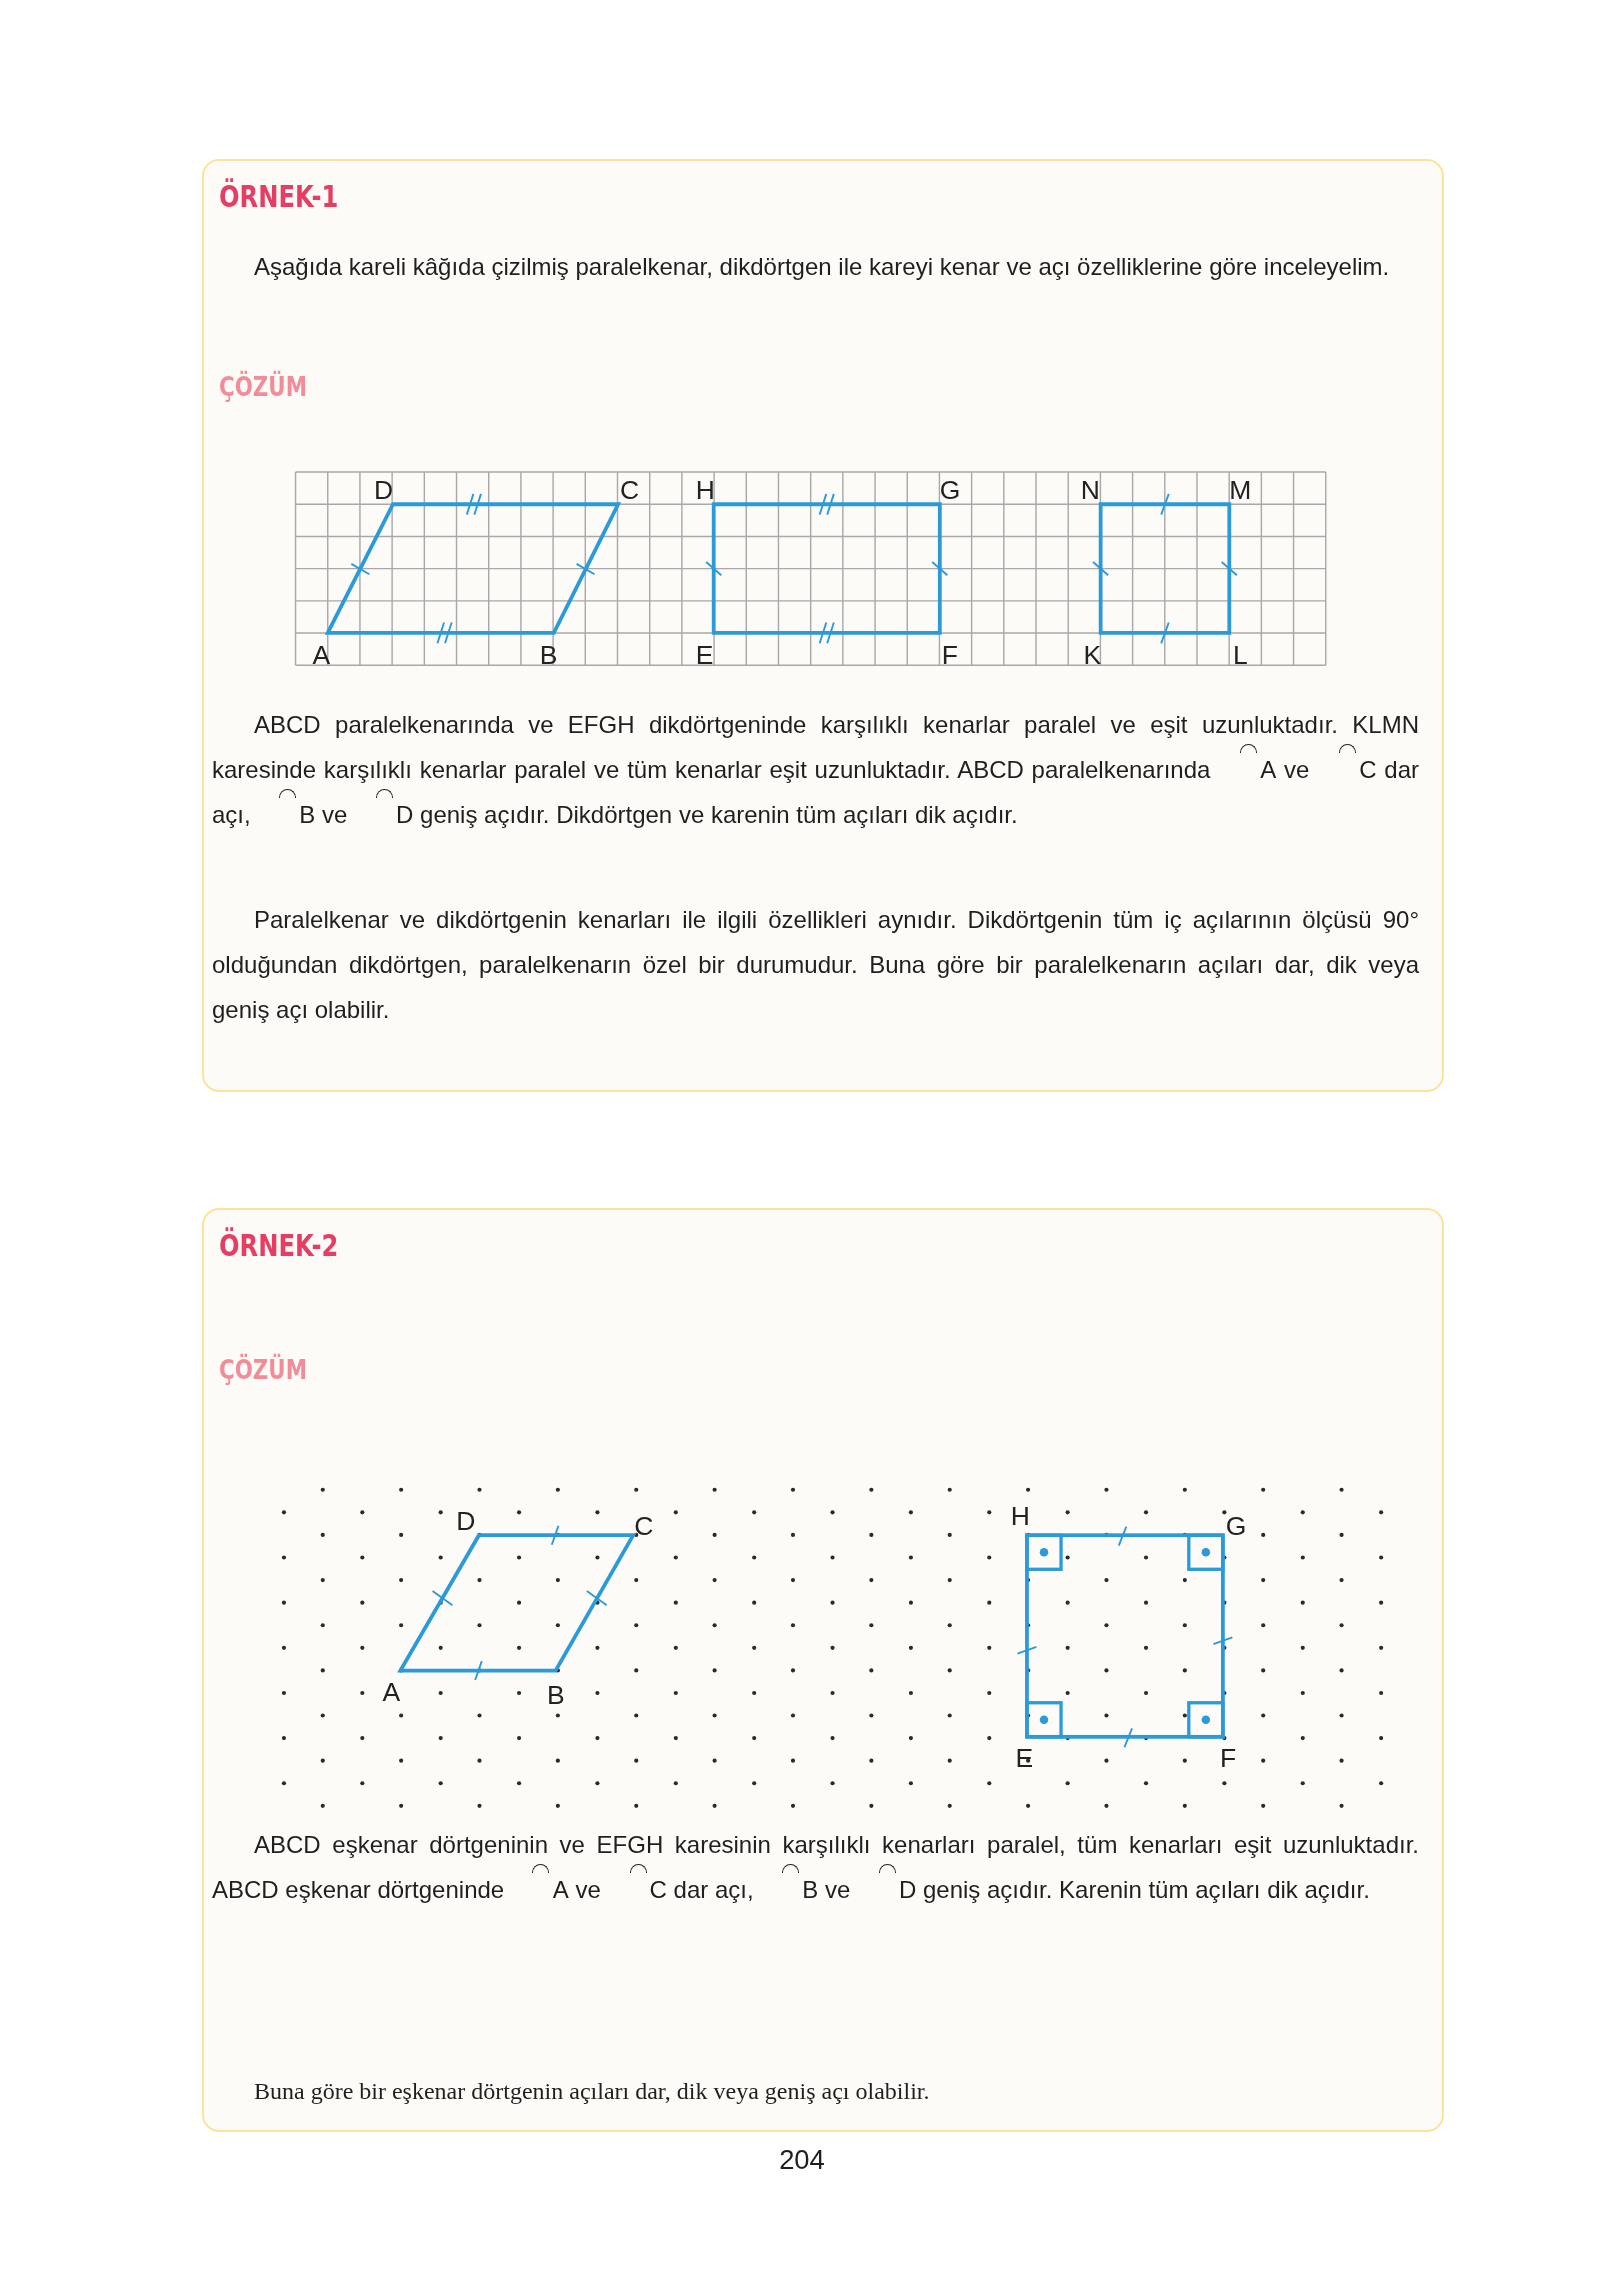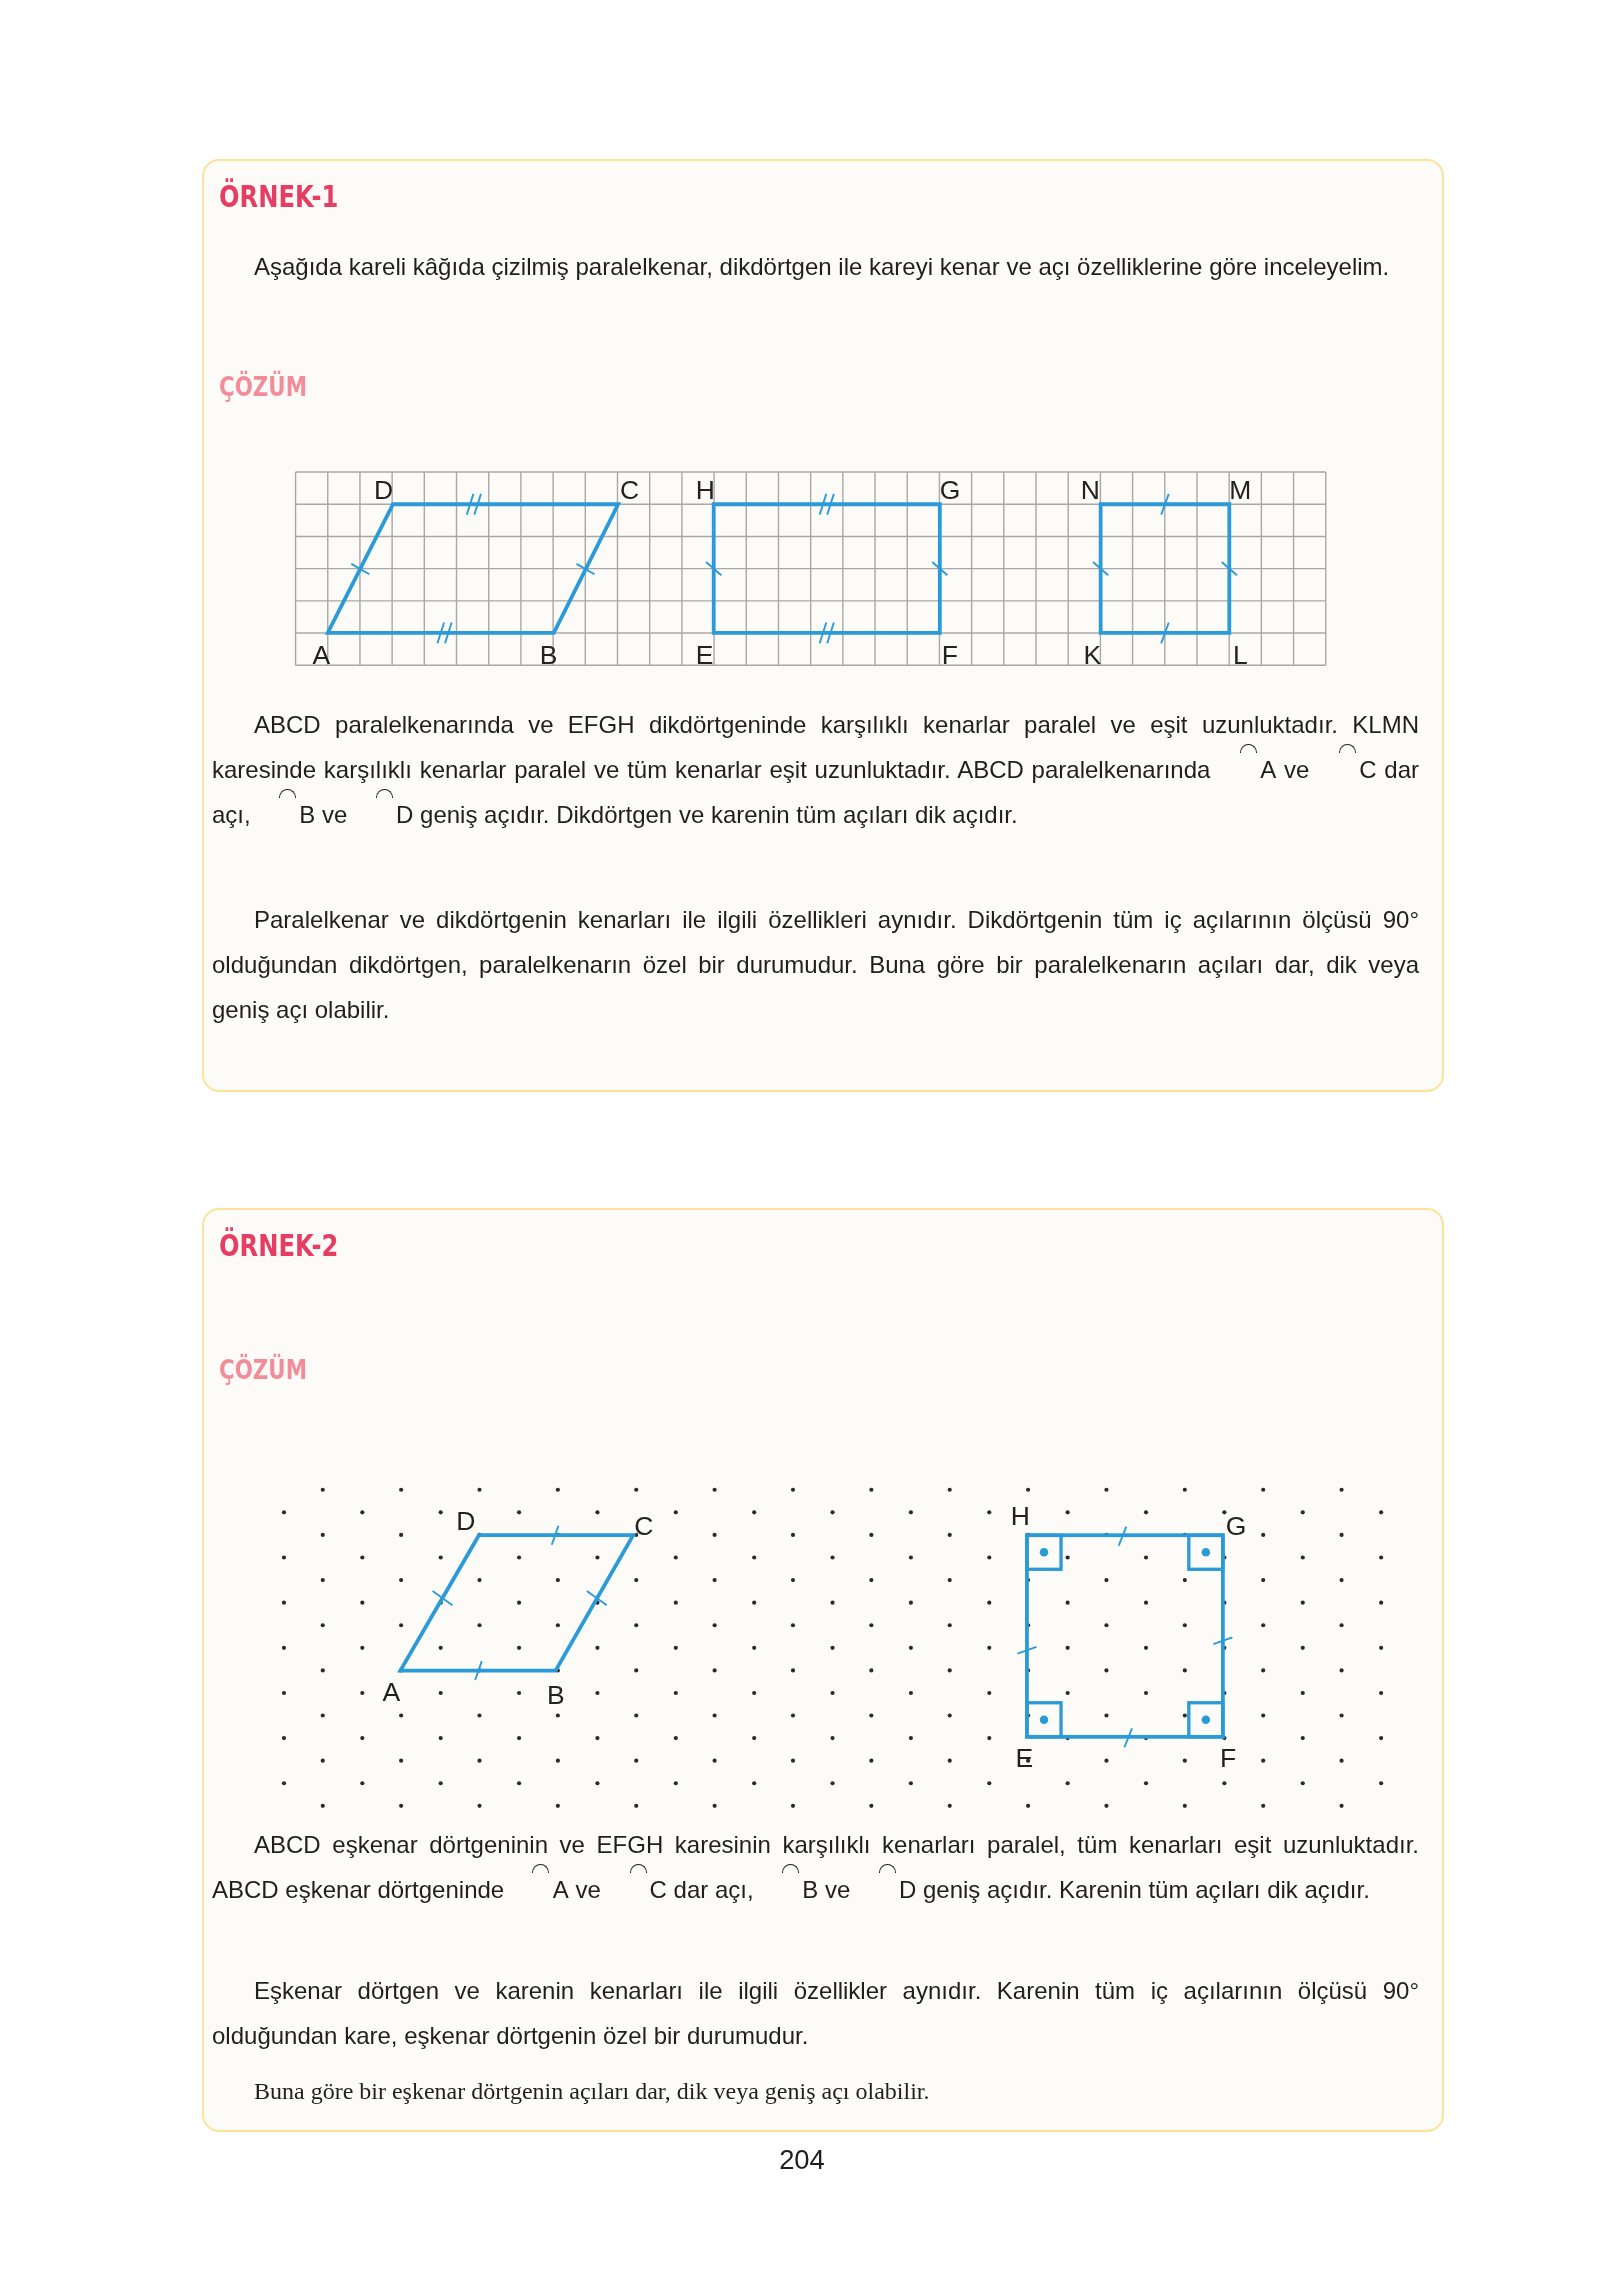--- a/index.html
+++ b/index.html
@@ -133,21 +133,20 @@
     <text x="1299" y="527">M</text>
     <text x="1142" y="527">N</text>
   </g>
 </svg>
 
 <div class="box" id="box2">
   <div class="title" style="top:17px;">ÖRNEK-2</div>
   <div class="solution" style="top:144px;">ÇÖZÜM</div>
 
   <p class="para" style="top:608px;"><span>ABCD eşkenar dörtgeninin ve EFGH karesinin karşılıklı kenarları paralel, tüm kenarları eşit uzunluktadır. ABCD eşkenar dörtgeninde </span><span class="hat">A</span><span> ve </span><span class="hat">C</span><span> dar açı, </span><span class="hat">B</span><span> ve </span><span class="hat">D</span><span> geniş açıdır. Karenin tüm açıları dik açıdır.</span></p>
-  <p class="para" style="top:754px;">Eşkenar dörtgen ve karenin kenarları ile ilgili özellikler aynıdır. Karenin tüm iç açılarının ölçüsü 90° olduğundan kare, eşkenar dörtgenin özel bir durumudur.</p>
   <p class="para" style="top:855px;font-family:Liberation Serif, serif;">Buna göre bir eşkenar dörtgenin açıları dar, dik veya geniş açı olabilir.</p>
 </div>
 
 <svg style="left:0;top:0;" width="1610" height="1893" viewBox="0 0 1701 2000">
   <g id="dots" fill="#2a2a2a">
       <circle cx="341" cy="1574" r="2.2"></circle>
       <circle cx="423.8" cy="1574" r="2.2"></circle>
       <circle cx="506.6" cy="1574" r="2.2"></circle>
       <circle cx="589.4" cy="1574" r="2.2"></circle>
       <circle cx="672.2" cy="1574" r="2.2"></circle>

